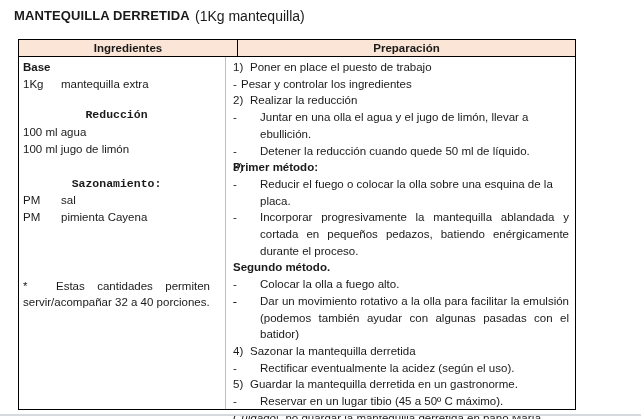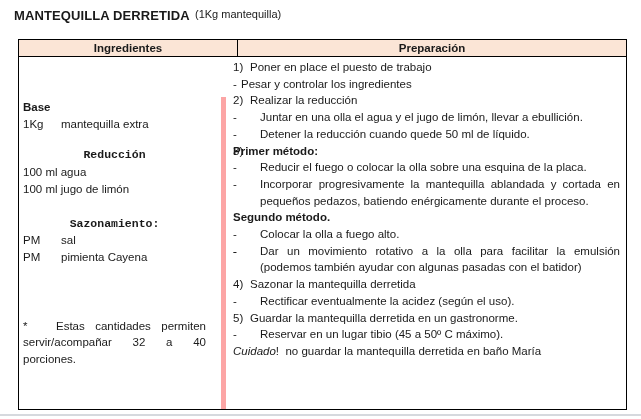--- a/index.html
+++ b/index.html
@@ -13,46 +13,46 @@
     overflow: hidden;
   }
 
   
   .doc-title {
     position: absolute; left: 14px; top: 8px;
     font-size: 13px; font-weight: bold; letter-spacing: 0.1px;
   }
   .doc-subtitle {
     position: absolute; left: 195px; top: 8px;
-    font-size: 11px;
+    font-size: 14px;
   }
 
   
   .recipe-table {
     position: absolute; left: 18px; top: 39px;
-    width: 609px; height: 371px;
+    width: 558px; height: 371px;
     border: 1px solid #000;
   }
   .thead {
     display: flex; height: 17px;
     border-bottom: 1px solid #000;
   }
   .th {
     font-size: 11.5px; font-weight: bold;
     text-align: center; line-height: 16px;
   }
   .th-ing { width: 219px; border-right: 1px solid #000; }
   .th-prep { flex: 1; }
 
   .tbody { display: flex; height: 352px; }
   .td { padding-top: 2px; }
   .td-ing {
     width: 207px;
-    border-right: 5px solid #fca5a5;
-    padding-left: 4px; padding-right: 15px; margin-top: 40px;
+    border-right: 1px solid #fca5a5;
+    padding-left: 4px; padding-right: 15px;
   }
   .td-prep { flex: 1; padding-left: 6px; padding-right: 6px; }
 
   p { margin: 0; font-size: 11.5px; line-height: 16.7px; }
 
   
   .bold { font-weight: bold; }
   .center { text-align: center; font-weight: bold; font-family: Liberation Mono, monospace; }
   .pair .qty { display: inline-block; width: 38px; }
   .mt1 { margin-top: 15px; }

